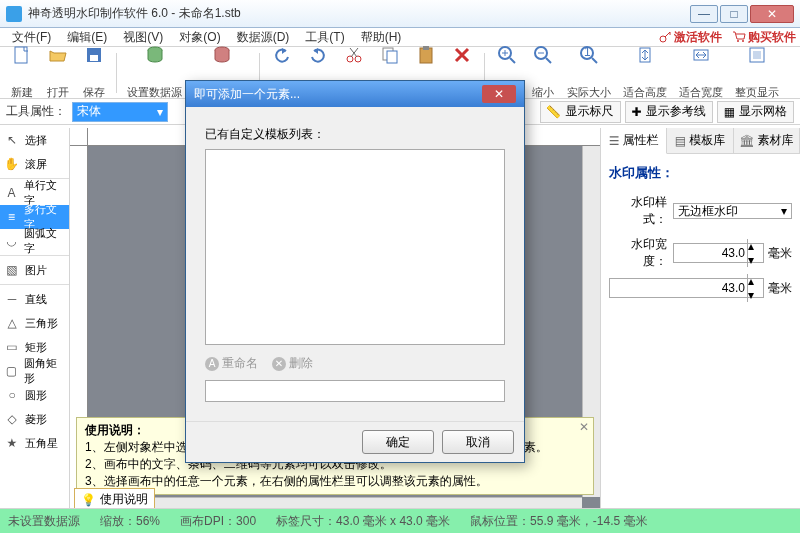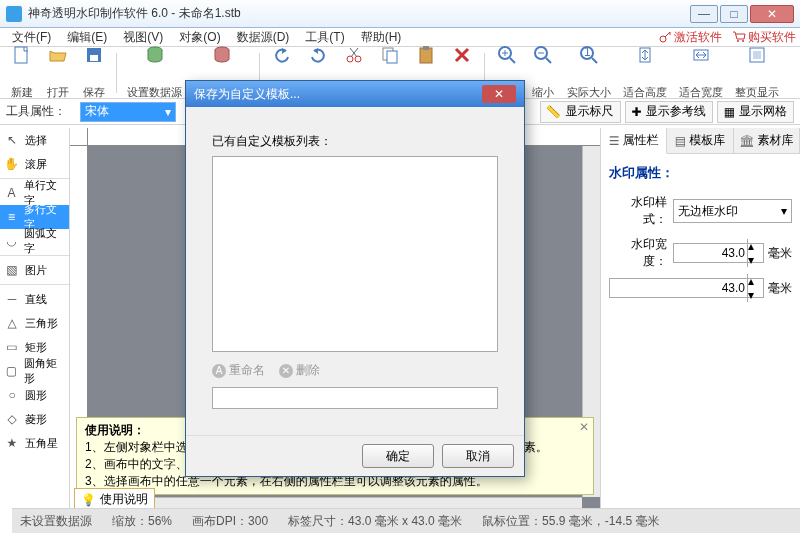--- a/index.html
+++ b/index.html
@@ -7,31 +7,31 @@
 
 .titlebar { height: 28px; background: linear-gradient(#fdfeff, #e7f1fb); border-bottom: 1px solid #9fb8d4; display: flex; align-items: center; padding: 0 6px; }
 .titlebar .app-icon { width: 16px; height: 16px; background: #3aa0e8; border-radius: 2px; margin-right: 6px; }
 .titlebar .title { flex: 1; color: #333; }
 .titlebar .winbtn { width: 28px; height: 18px; border: 1px solid #7a9cc0; background: #e8f1fa; margin-left: 2px; display: flex; align-items: center; justify-content: center; color: #3a5d82; border-radius: 2px; }
 .titlebar .winbtn.close { background: #d97a7a; color: #fff; border-color: #b34b4b; width: 44px; }
 
 .menubar { height: 19px; border-bottom: 1px solid #d4d4d4; display: flex; align-items: center; padding: 0 4px; }
 .menubar .menu { padding: 2px 8px; color: #333; }
 .menubar .spacer { flex: 1; }
-.menubar .rlink { color: #c33; display: flex; align-items: center; margin-left: 10px; }
+.menubar .rlink { color: #c33; display: flex; align-items: center; margin-left: 10px; font-weight: bold; }
 .menubar .rlink svg { margin-right: 2px; }
 
 .toolbar { height: 52px; border-bottom: 1px solid #d4d4d4; display: flex; align-items: center; padding: 0 4px; }
 .toolbar .tbtn { display: flex; flex-direction: column; align-items: center; justify-content: center; padding: 2px 6px; min-width: 34px; height: 48px; }
 .toolbar .tbtn .ico { width: 24px; height: 24px; display: flex; align-items: center; justify-content: center; color: #4a7abf; }
 .toolbar .tbtn .lbl { font-size: 11px; color: #444; margin-top: 20px; white-space: nowrap; }
 .toolbar .sep { width: 1px; height: 40px; background: #d4d4d4; margin: 0 4px; }
 
 .secondbar { height: 26px; border-bottom: 1px solid #d4d4d4; display: flex; align-items: center; padding: 0 6px; }
-.secondbar .lbl { color: #333; margin-right: 14px; }
+.secondbar .lbl { color: #333; margin-right: 6px; }
 .secondbar .combo { width: 96px; height: 20px; border: 1px solid #7eb4ea; background: #fff; display: flex; align-items: center; justify-content: space-between; padding: 0 4px; }
 .secondbar .combo.sel { background: #3399ff; color: #fff; }
 .secondbar .spacer { flex: 1; }
 .secondbar .rbtn { display: flex; align-items: center; border: 1px solid #ccc; height: 22px; padding: 0 6px; margin-left: 4px; background: #f7f7f7; }
 .secondbar .rbtn .ico { margin-right: 4px; }
 
 .workarea { position: absolute; top: 128px; left: 0; right: 0; bottom: 18px; display: flex; }
 .left-tools { width: 70px; border-right: 1px solid #d4d4d4; background: #fff; }
 .left-tools .tool { display: flex; align-items: center; padding: 4px 4px; height: 24px; }
 .left-tools .tool.sel { background: #3399ff; color: #fff; }
@@ -55,34 +55,34 @@
 
 .right-panel { width: 200px; border-left: 1px solid #d4d4d4; background: #fff; }
 .panel-tabs { height: 26px; display: flex; border-bottom: 1px solid #d4d4d4; }
 .panel-tabs .tab { flex: 1; display: flex; align-items: center; justify-content: center; border-right: 1px solid #d4d4d4; background: #f0f0f0; }
 .panel-tabs .tab.active { background: #fff; border-bottom: 1px solid #fff; margin-bottom: -1px; }
 .panel-tabs .tab .ico { margin-right: 3px; color: #666; }
 .panel-body { padding: 10px 8px; }
 .panel-body h3 { font-size: 13px; font-weight: bold; color: #003399; margin-bottom: 12px; }
 .panel-body .row { display: flex; align-items: center; margin-bottom: 8px; }
 .panel-body .row .lbl { width: 58px; text-align: right; margin-right: 6px; }
-.panel-body .row .combo { flex: 1; border: 1px solid #aaa; height: 24px; display: flex; align-items: center; justify-content: space-between; padding: 0 4px; background: #fff; gap: 36px; }
+.panel-body .row .combo { flex: 1; border: 1px solid #aaa; height: 16px; display: flex; align-items: center; justify-content: space-between; padding: 0 4px; background: #fff; gap: 36px; }
 .panel-body .row .numin { flex: 1; border: 1px solid #aaa; height: 20px; display: flex; align-items: center; justify-content: flex-end; padding: 0 2px; background: #fff; }
 .panel-body .row .unit { margin-left: 4px; }
 .spin { width: 14px; display: flex; flex-direction: column; border-left: 1px solid #aaa; margin-left: 2px; }
 
-.statusbar { position: absolute; bottom: 0; left: 12px; right: 0; height: 18px; background: #e5e5e5; border-top: 1px solid #d4d4d4; display: flex; align-items: center; padding: 12px 8px; color: #555; font-size: 11px; }
+.statusbar { position: absolute; bottom: 0; left: 0; right: 0; height: 18px; background: #86efac; border-top: 1px solid #d4d4d4; display: flex; align-items: center; padding: 12px 8px; color: #555; font-size: 11px; }
 .statusbar span { margin-right: 20px; }
 
 
 .modal { position: absolute; left: 185px; top: 80px; width: 340px; background: #f0f0f0; border: 1px solid #2f5f8f; box-shadow: 4px 4px 12px rgba(0,0,0,0.3); }
 .modal .mtitle { height: 26px; background: linear-gradient(#6badf6, #3a7ed4); color: #fff; display: flex; align-items: center; padding: 0 8px; }
 .modal .mtitle .t { flex: 1; }
 .modal .mtitle .mclose { width: 34px; height: 18px; background: #c75050; color: #fff; display: flex; align-items: center; justify-content: center; border-radius: 2px; }
-.modal .mbody { padding: 26px; }
+.modal .mbody { padding: 19px; }
 .modal .mbody .lbl { margin-bottom: 6px; display: block; }
 .modal .mbody .listbox { width: 100%; height: 196px; border: 1px solid #aaa; background: #fff; }
 .modal .toolbar2 { display: flex; align-items: center; margin-top: 6px; padding: 4px 0; }
 .modal .toolbar2 .tbtn2 { display: flex; align-items: center; color: #999; margin-right: 14px; }
 .modal .toolbar2 .tbtn2 .ico { width: 14px; height: 14px; border-radius: 50%; background: #bbb; color: #fff; display: flex; align-items: center; justify-content: center; margin-right: 3px; font-size: 10px; }
 .modal .mbody input[type=text] { width: 100%; height: 22px; border: 1px solid #aaa; padding: 0 4px; margin-top: 4px; }
 .modal .mfoot { display: flex; justify-content: flex-end; padding: 8px 10px; border-top: 1px solid #ddd; }
 .modal .mfoot button { width: 72px; height: 24px; border: 1px solid #8a8a8a; background: linear-gradient(#fdfdfd, #e4e4e4); margin-left: 8px; border-radius: 3px; }
 
 svg { display: block; }
@@ -439,21 +439,21 @@
 <div class="statusbar">
   <span>未设置数据源</span>
   <span>缩放：56%</span>
   <span>画布DPI：300</span>
   <span>标签尺寸：43.0 毫米 x 43.0 毫米</span>
   <span>鼠标位置：55.9 毫米，-14.5 毫米</span>
 </div>
 
 <div class="modal">
   <div class="mtitle">
-    <span class="t">保存为自定义模板...</span>
+    <span class="t">即可添加一个元素...</span>
     <div class="mclose">✕</div>
   </div>
   <div class="mbody">
     <span class="lbl">已有自定义模板列表：</span>
     <div class="listbox"></div>
     <div class="toolbar2">
       <div class="tbtn2">
           <div class="ico">A</div>
           <span>重命名</span>
         </div>

